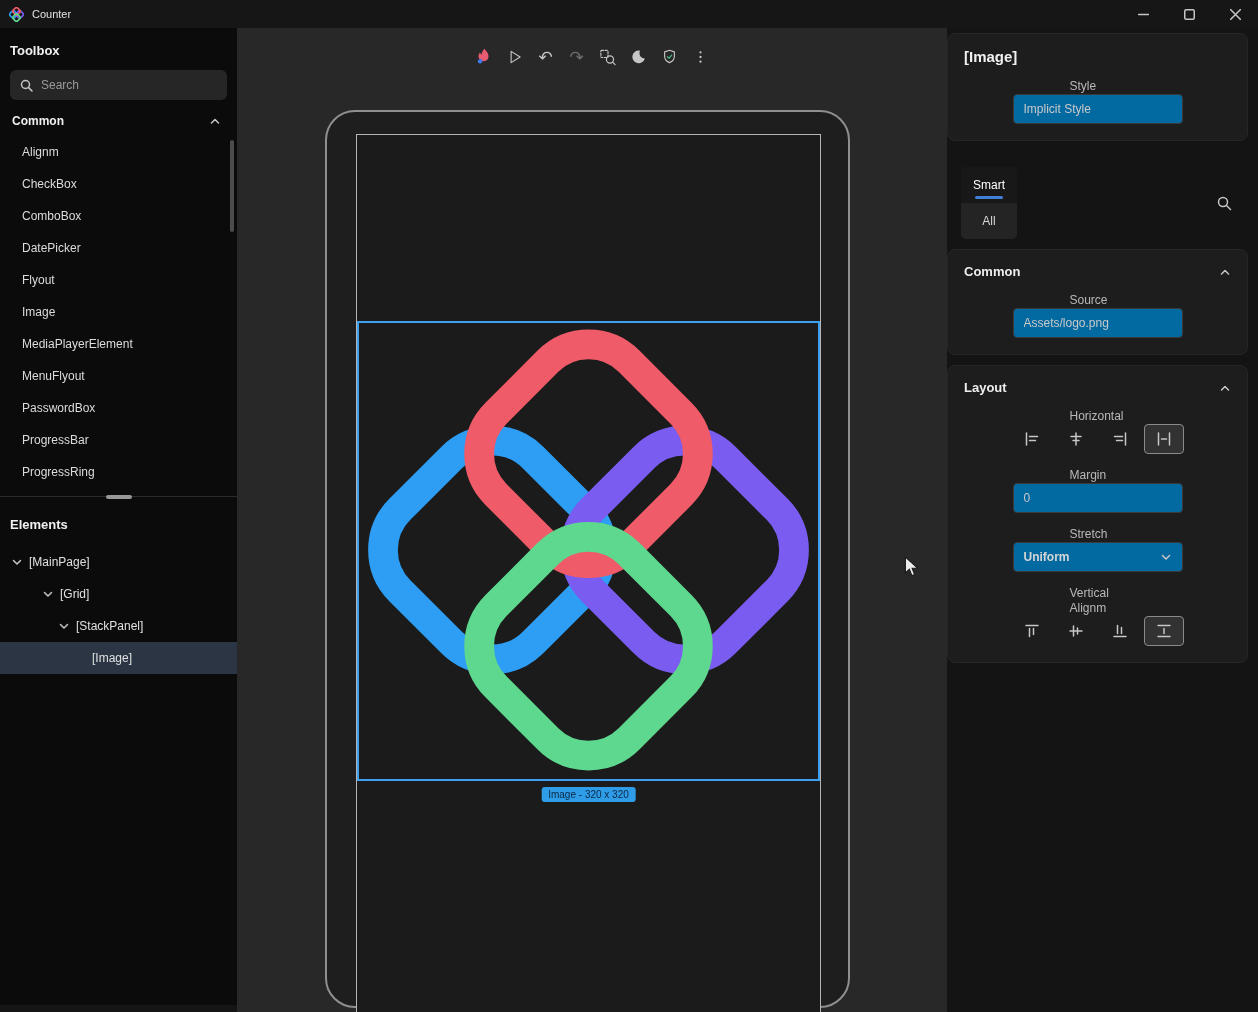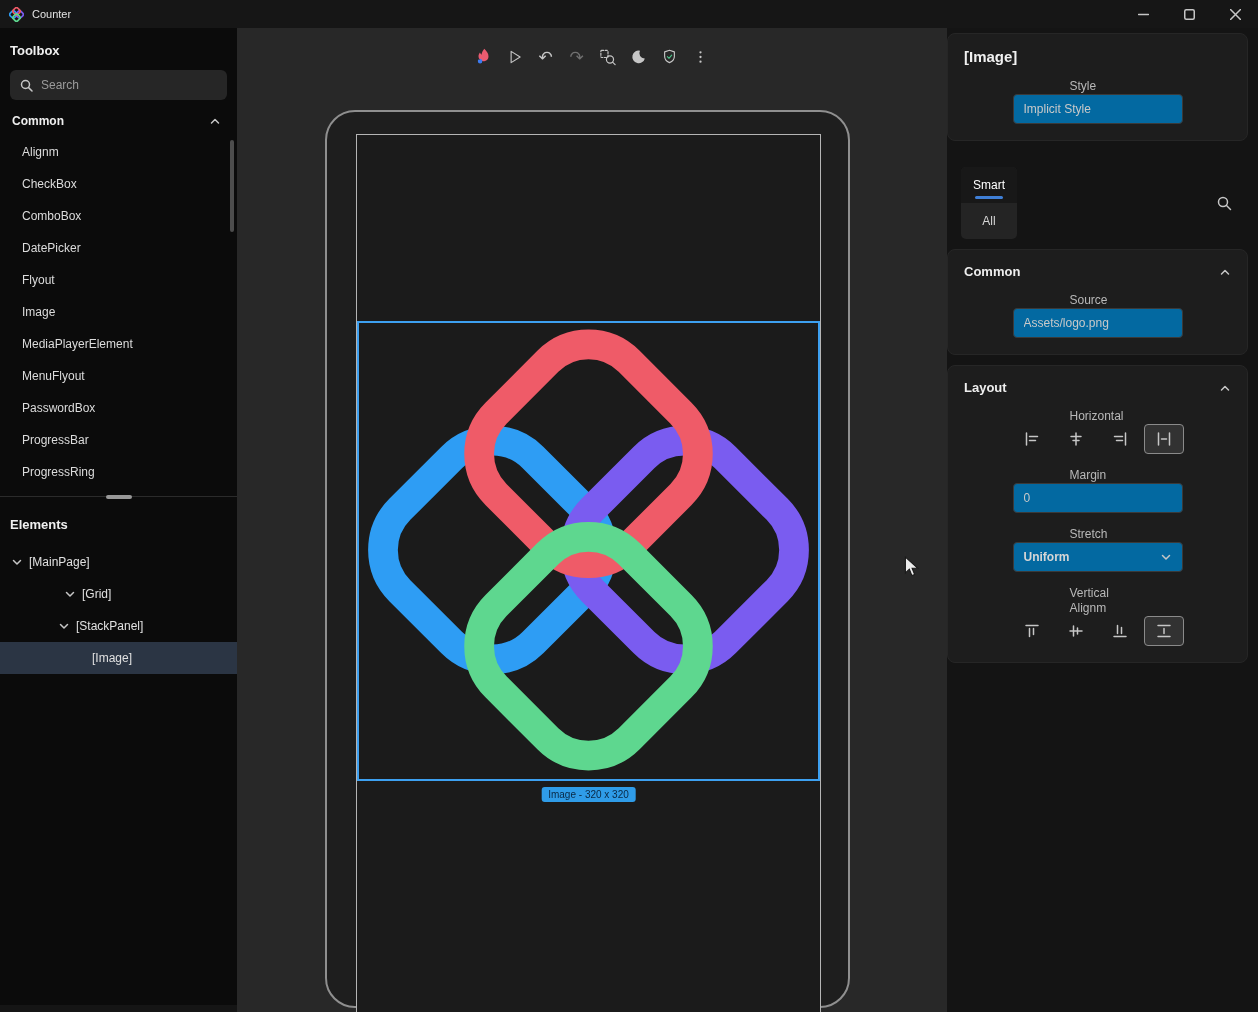--- a/index.html
+++ b/index.html
@@ -25,21 +25,21 @@
   .section-head { display:flex; align-items:center; justify-content:space-between; padding:14px 16px 8px 12px; font-size:12px; font-weight:bold; color:#eee; }
   .tool-item { height:32px; line-height:32px; padding-left:22px; font-size:12px; color:#dcdcdc; cursor:default; }
   .scroll-thumb { position:absolute; top:112px; right:3px; width:4px; height:92px; background:#4d4d4d; border-radius:2px; }
   .panel-divider { position:relative; height:10px; margin-top:4px; }
   .panel-divider .line { position:absolute; left:0; right:0; top:4px; height:1px; background:#2b2b2b; }
   .panel-divider .grip { position:absolute; left:50%; top:3px; transform:translateX(-50%); width:26px; height:4px; border-radius:2px; background:#989898; }
   .tree { margin-top:2px; }
   .tree-row { height:32px; display:flex; align-items:center; font-size:12px; color:#e0e0e0; cursor:default; }
   .tree-row.selected { background:#2b3544; }
   .tw { width:16px; display:flex; justify-content:center; margin-right:4px; flex-shrink:0; }
-  .depth-0 { padding-left:9px; } .depth-1 { padding-left:24px; } .depth-2 { padding-left:62px; }
+  .depth-0 { padding-left:9px; } .depth-1 { padding-left:24px; } .depth-2 { padding-left:40px; }
   .depth-3 { padding-left:56px; } .depth-4 { padding-left:72px; }
   .left-bottom-strip { position:absolute; bottom:0; left:0; right:0; height:7px; background:#151515; }
 
   
   .canvas { flex:1; position:relative; background:#282828; }
   .canvas-toolbar { position:absolute; top:17px; left:50%; transform:translateX(-50%); display:flex; gap:7px; align-items:center; }
   .tb-btn { width:24px; height:24px; display:flex; align-items:center; justify-content:center; border-radius:4px; cursor:default; }
   .glyph { font-size:17px; color:#c6c6c6; line-height:1; }
   .glyph.dim { color:#707070; }
 

